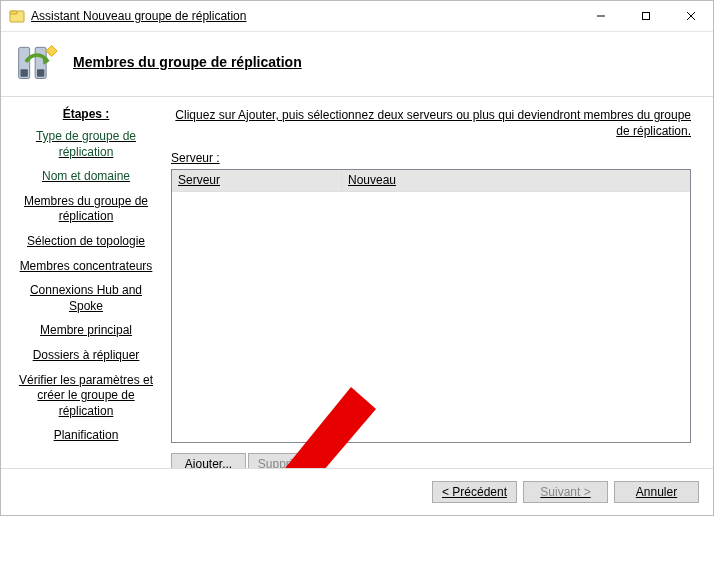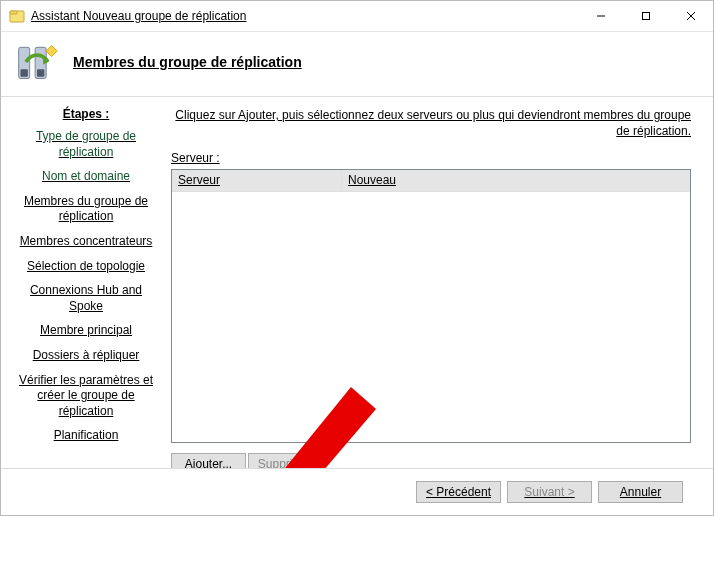--- a/index.html
+++ b/index.html
@@ -163,21 +163,21 @@
   }
   .btn:disabled {
     color: #888;
     cursor: default;
   }
   .btn.wide { min-width: 85px; }
 
   
   .footer {
     border-top: 1px solid #dcdcdc;
-    padding: 12px 30px;
+    padding: 12px 14px;
     display: flex;
     justify-content: flex-end;
     gap: 6px;
   }
 
   
   .annotation {
     position: absolute;
     pointer-events: none;
   }
@@ -230,22 +230,22 @@
     <h1>Membres du groupe de réplication</h1>
   </div>
 
   <div class="body">
 
     <div class="sidebar">
       <div class="steps-label">Étapes :</div>
       <a class="step-item link">Type de groupe de réplication</a>
       <a class="step-item link">Nom et domaine</a>
       <span class="step-item">Membres du groupe de réplication</span>
+      <span class="step-item">Sélection de topologie</span>
       <span class="step-item">Membres concentrateurs</span>
-      <span class="step-item">Sélection de topologie</span>
       <span class="step-item">Connexions Hub and Spoke</span>
       <span class="step-item">Membre principal</span>
       <span class="step-item">Dossiers à répliquer</span>
       <span class="step-item">Vérifier les paramètres et créer le groupe de réplication</span>
       <span class="step-item">Planification</span>
     </div>
 
     <div class="main">
       <div class="instruction">Cliquez sur Ajouter, puis sélectionnez deux serveurs ou plus qui deviendront membres du groupe de réplication.</div>
       <div class="members-label">Serveur :</div>

